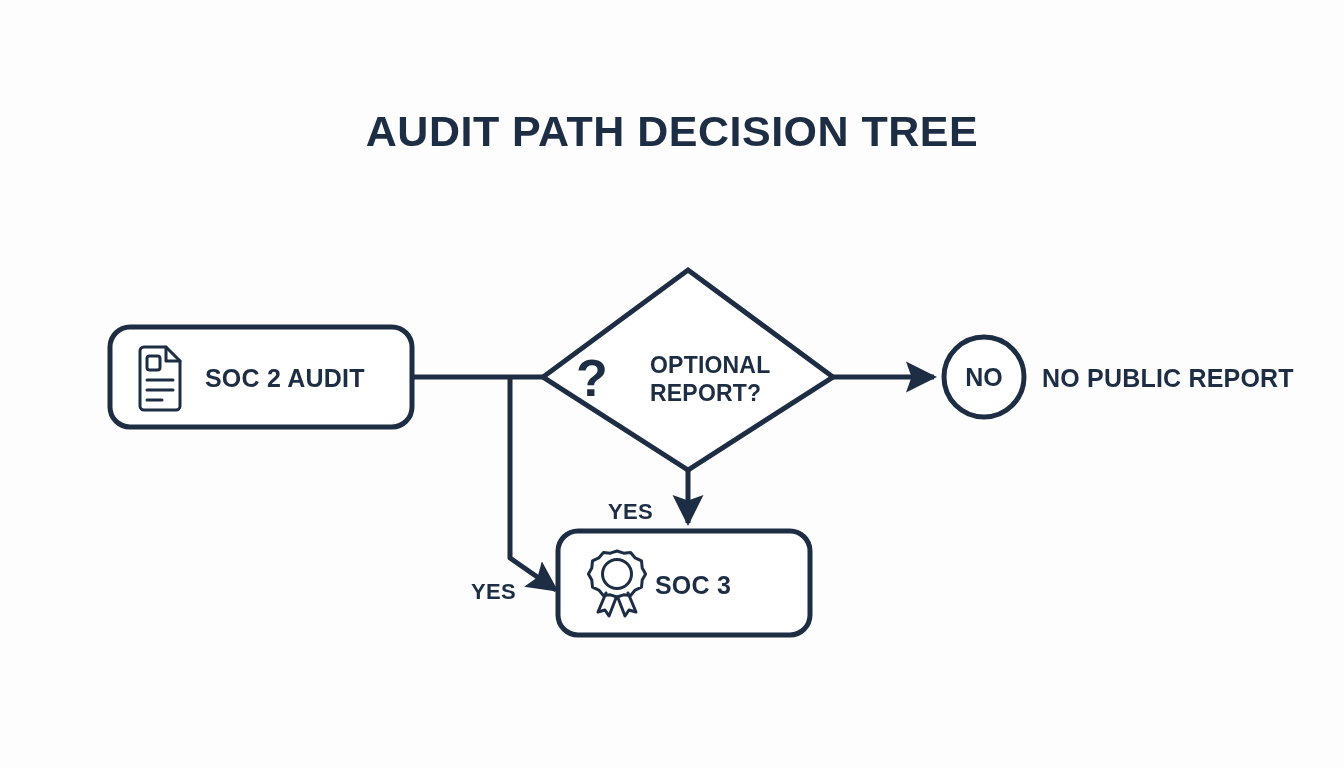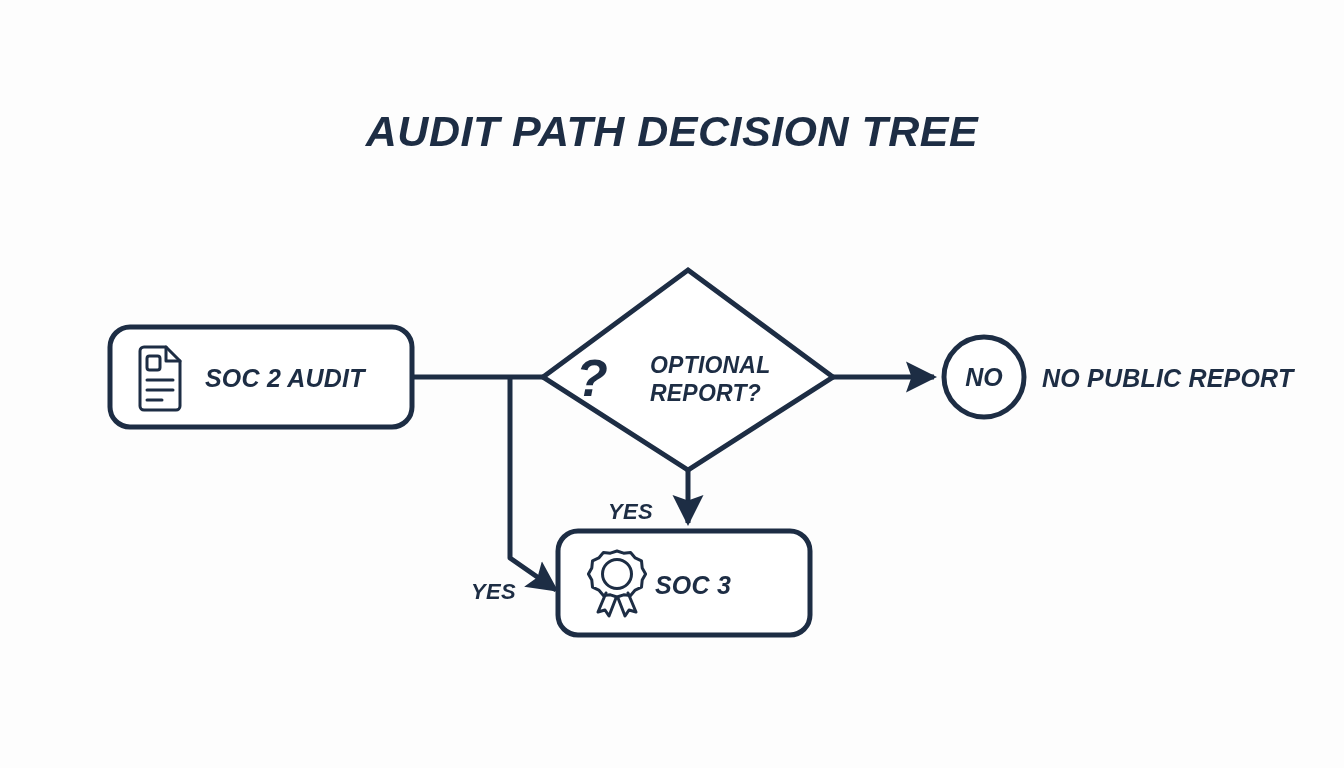--- a/index.html
+++ b/index.html
@@ -13,21 +13,20 @@
     height: 768px;
     overflow: hidden;
     font-family: "Liberation Sans", sans-serif;
     -webkit-font-smoothing: antialiased;
   }
   #canvas {
     position: relative;
     width: 1344px;
     height: 768px;
     background: #fdfdfd;
-    font-style: italic;
   }
   #flow {
     position: absolute;
     top: 0;
     left: 0;
     width: 1344px;
     height: 768px;
     display: block;
   }
   .diagram-title {

